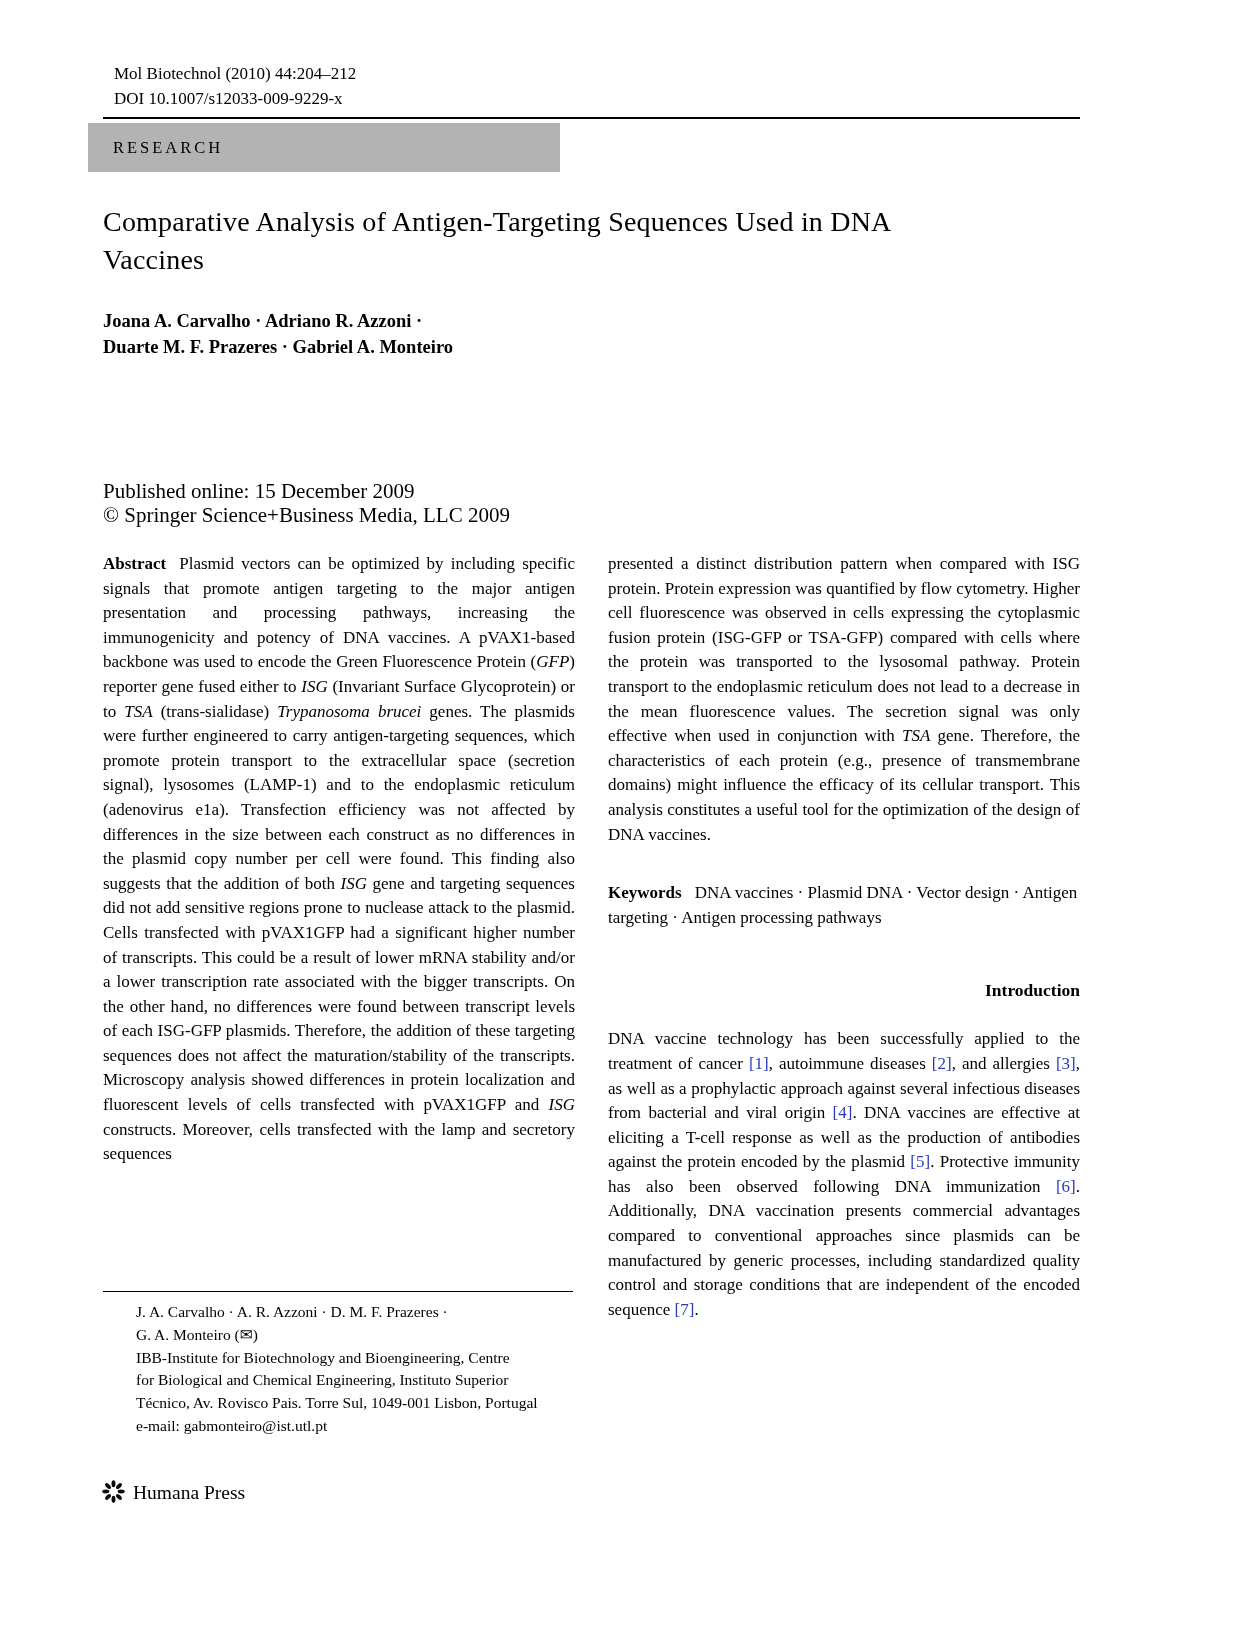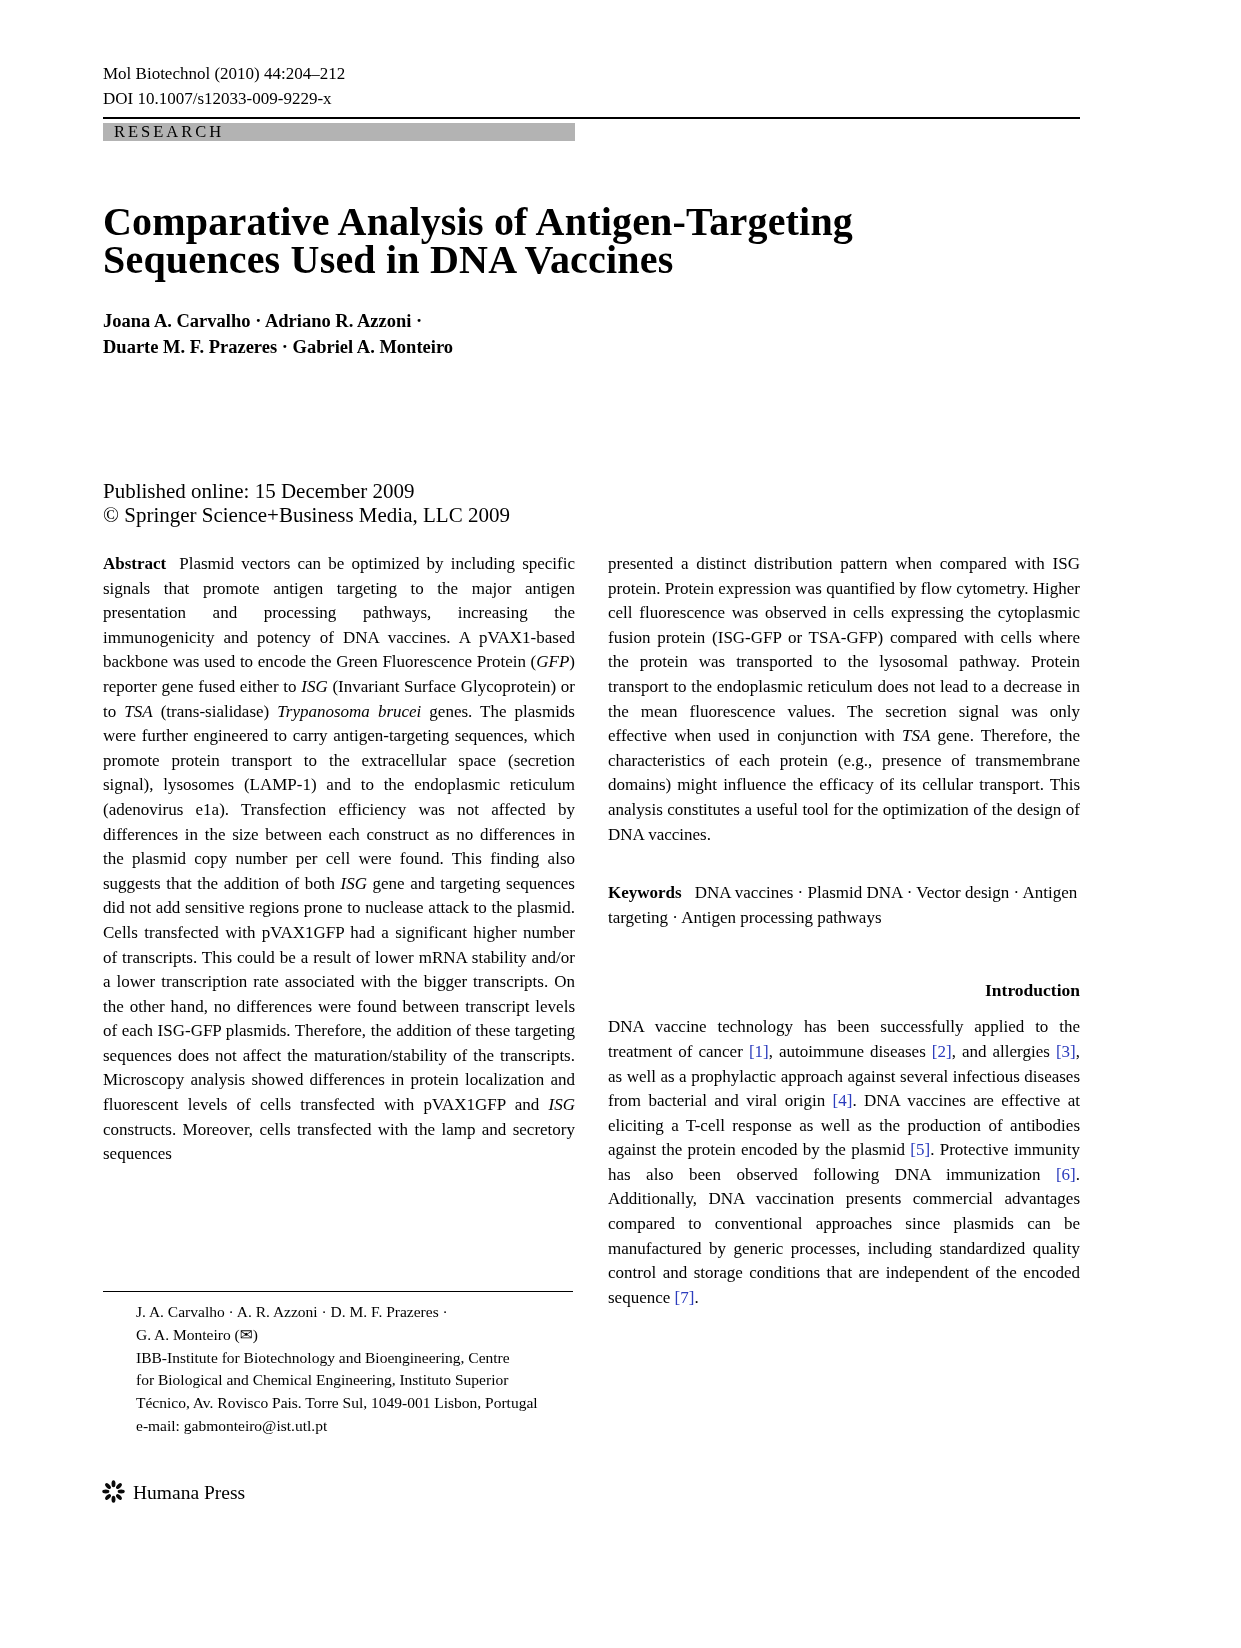--- a/index.html
+++ b/index.html
@@ -7,42 +7,42 @@
   body {
     width: 1241px; height: 1648px;
     font-family: "Liberation Serif", serif;
     color: #000;
     position: relative;
     overflow: hidden;
   }
   .page { position: absolute; inset: 0; background: #fff; }
 
   .header-meta {
-    position: absolute; top: 61px; left: 103px;
+    position: absolute; top: 61px; left: 114px;
     font-size: 17px; line-height: 25px;
   }
 
   .top-rule {
     position: absolute; top: 117px; left: 103px;
     width: 977px; height: 2px; background: #000;
   }
 
   .research-box {
-    position: absolute; top: 123px; left: 103px;
-    width: 472px; height: 18px;
+    position: absolute; top: 123px; left: 88px;
+    width: 472px; height: 49px;
     background: var(--banner_bg, #b3b3b3);
     display: flex; align-items: center;
-    padding-left: 11px;
+    padding-left: 25px;
     font-size: 16.5px; letter-spacing: 3px;
   }
 
   .title {
     position: absolute; top: 203px; left: 103px;
     width: 880px;
-    font-size: 40px; font-weight: bold; line-height: 38px;
+    font-size: 28px; font-weight: normal; line-height: 38px;
     letter-spacing: 0.2px;
   }
 
   .authors {
     position: absolute; top: 308px; left: 103px;
     font-size: 18.5px; font-weight: bold; line-height: 26px;
   }
 
   .pub-info {
     position: absolute; top: 479px; left: 103px;
@@ -59,21 +59,21 @@
 
   .par {
     font-size: 17px; line-height: 24.6px;
     text-align: justify;
   }
   .keywords { margin-top: 34px; text-align: left; }
   .intro-heading {
     margin-top: 48px;
     font-size: 17.5px; font-weight: bold; line-height: 25px; text-align: right;
   }
-  .intro-par { margin-top: 12px; }
+  .intro-par { margin-top: 24px; }
 
   .it { font-style: italic; }
   .bold { font-weight: bold; }
   .label-gap { margin-right: 13px; }
   .ref { color: var(--link_color, #2b3cbd); }
 
   .footnote-rule {
     position: absolute; top: 1291px; left: 103px;
     width: 470px; height: 1px; background: #000;
   }

